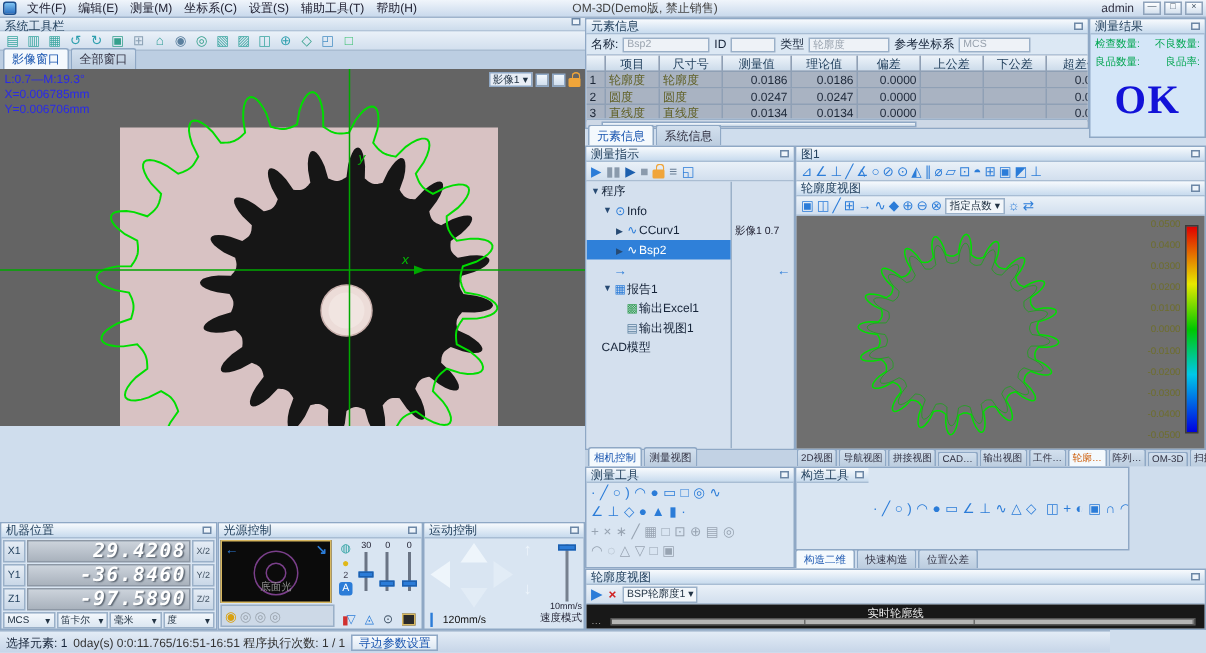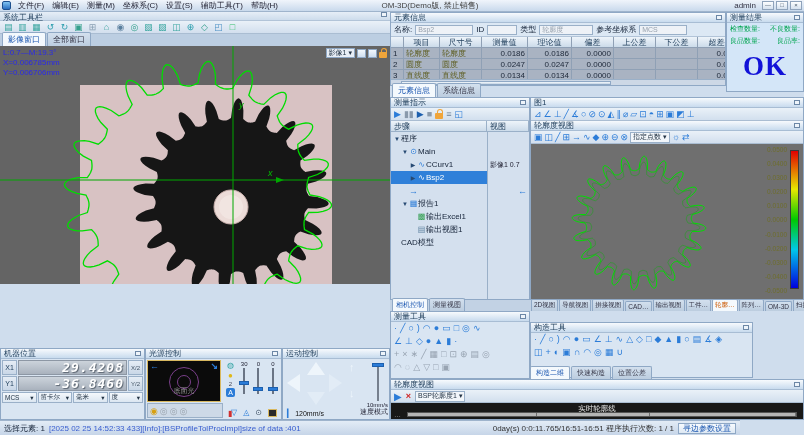--- a/index.html
+++ b/index.html
@@ -74,21 +74,21 @@
 #plot-svg{position:absolute;left:2px;top:2px}
 #scale-labels{position:absolute;right:16px;top:3px;bottom:5px;width:32px;display:flex;flex-direction:column;justify-content:space-between;align-items:flex-end}
 .sl{font-size:6.5px;color:#6e6e2c;line-height:6px}
 #colorbar{position:absolute;right:4px;top:6px;bottom:10px;width:9px;border:1px solid #3a3a3a;background:linear-gradient(#e00000,#e8e800 28%,#00c800 50%,#00c8e8 72%,#0000e0)}
 .dropdown{border:1px solid #9ab0c8;background:#f2f6fa;font-size:7px;height:11px;display:flex;align-items:center;padding:0 2px;gap:2px;color:#234;white-space:nowrap}
 
 #ribbon{left:530px;top:300px;width:274px;height:11px;background:#c2d2e4;display:flex;align-items:flex-end;gap:1px;overflow:hidden;padding-left:1px}
 #ribbon .tab{padding:1px 2px;font-size:6.5px}
 #ribbon .tab.active{color:#cc5800}
 
-#construct{left:530px;top:322px;width:223px;height:56px;display:flex;flex-direction:column}
+#construct{left:530px;top:311px;width:223px;height:56px;display:flex;flex-direction:row}
 .iconrow{display:flex;align-items:center;gap:3px;padding:1px 3px;flex-wrap:nowrap;overflow:hidden}
 .gray{color:#98a4b2}
 
 #mid-tabs{left:390px;top:300px;width:140px;height:11px;background:#c2d2e4;display:flex;align-items:flex-end;gap:1px;padding-left:2px}
 #mid-tabs .tab{font-size:7px;padding:1px 3px}
 #measure{left:390px;top:311px;width:140px;height:68px;display:flex;flex-direction:column}
 
 #bottom-tabs{left:530px;top:367px;width:200px;height:12px;display:flex;align-items:flex-end;gap:1px}
 #bottom-tabs .tab{font-size:7px}
 
@@ -325,38 +325,34 @@
   </div>
   <div id="prog-toolbar">
       <span class="btool" style="color: rgb(43, 124, 216);">▶</span>
       <span class="btool" style="color: rgb(138, 154, 172);">▮▮</span>
       <span class="btool" style="color: rgb(28, 95, 174);">▶</span>
       <span class="btool" style="color: rgb(138, 154, 172);">■</span>
       <span class="lockicon"></span>
       <span class="btool" style="color: rgb(106, 127, 150);">≡</span>
       <span class="btool" style="color: rgb(43, 124, 216);">◱</span>
     </div>
-  <div id="prog-cols">
-    <span class="pcol" style="width:96px">步骤</span>
-    <span class="pcol" style="flex:1">视图</span>
-  </div>
   <div id="prog-tree">
       <div id="tree-sep"></div>
       <div class="trrow">
         <div class="trmain" style="padding-left: 2px;">
           <span class="exp">▼</span>
           <span>程序</span>
         </div>
         <div class="trcol2"></div>
       </div>
       <div class="trrow">
         <div class="trmain" style="padding-left: 10px;">
           <span class="exp">▼</span>
           <span class="nicon" style="color: rgb(43, 124, 216);">⊙</span>
-          <span>Main</span>
+          <span>Info</span>
         </div>
         <div class="trcol2"></div>
       </div>
       <div class="trrow">
         <div class="trmain" style="padding-left: 18px;">
           <span class="exp">▶</span>
           <span class="nicon" style="color: rgb(43, 124, 216);">∿</span>
           <span>CCurv1</span>
         </div>
         <div class="trcol2">
@@ -632,20 +628,25 @@
       <div class="dro-row">
         <span class="axis-label">X1</span>
         <span class="lcd">29.4208</span>
         <span class="halfbtn">X/2</span>
       </div>
       <div class="dro-row">
         <span class="axis-label">Y1</span>
         <span class="lcd">-36.8460</span>
         <span class="halfbtn">Y/2</span>
       </div>
+      <div class="dro-row">
+        <span class="axis-label">Z1</span>
+        <span class="lcd">-97.5890</span>
+        <span class="halfbtn">Z/2</span>
+      </div>
     </div>
   <div id="dro-selects">
       <span class="dsel">
         <span>MCS</span>
         <span>▾</span>
       </span>
       <span class="dsel">
         <span>笛卡尔</span>
         <span>▾</span>
       </span>
@@ -739,16 +740,15 @@
     <div id="mo-mode">速度模式</div>
     <div id="mo-bottom">
       <span id="mo-pin">▎</span>
       <span>120mm/s</span>
     </div>
   </div>
 </div>
 
 <div id="statusbar" class="abs">
   <span>选择元素: 1</span>
-  <span id="status-log">[2025 02 25 14:52:33 433][Info]:[BSProfileTolProcImpl]size of data :401</span>
   <span id="status-right">0day(s)  0:0:11.765/16:51-16:51  程序执行次数: 1 / 1</span>
   <span class="sbtn">寻边参数设置</span>
 </div>
 
 </body></html>

